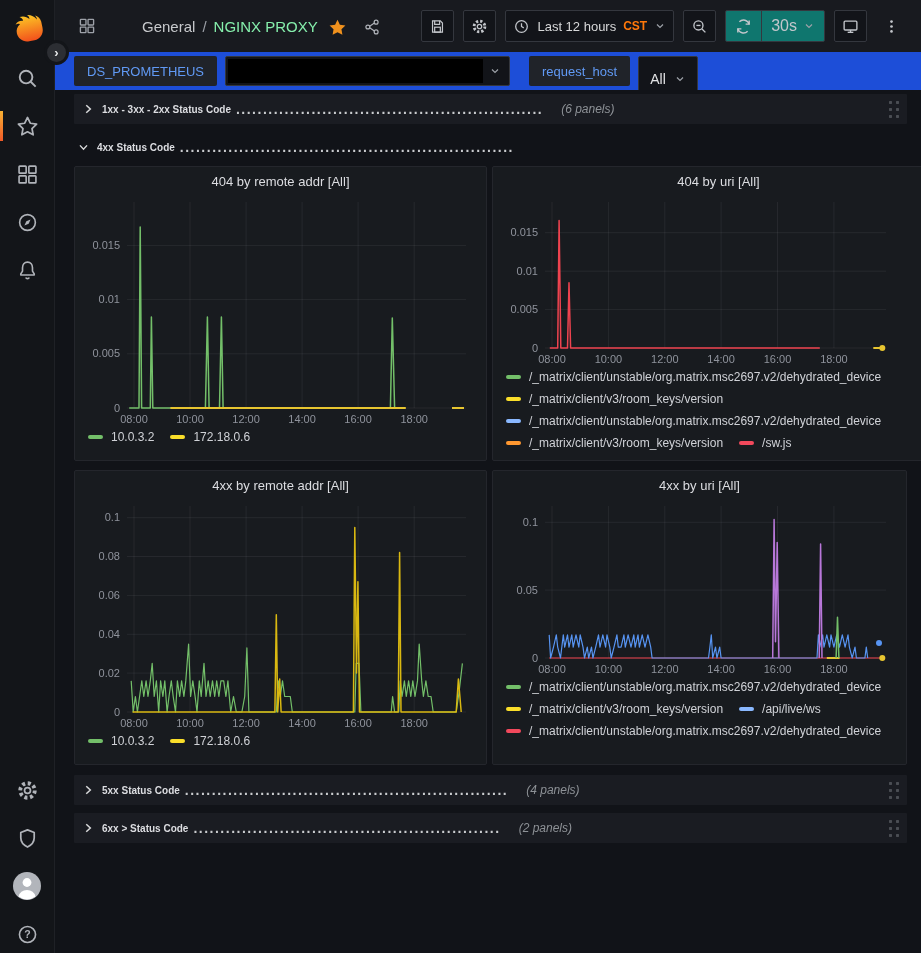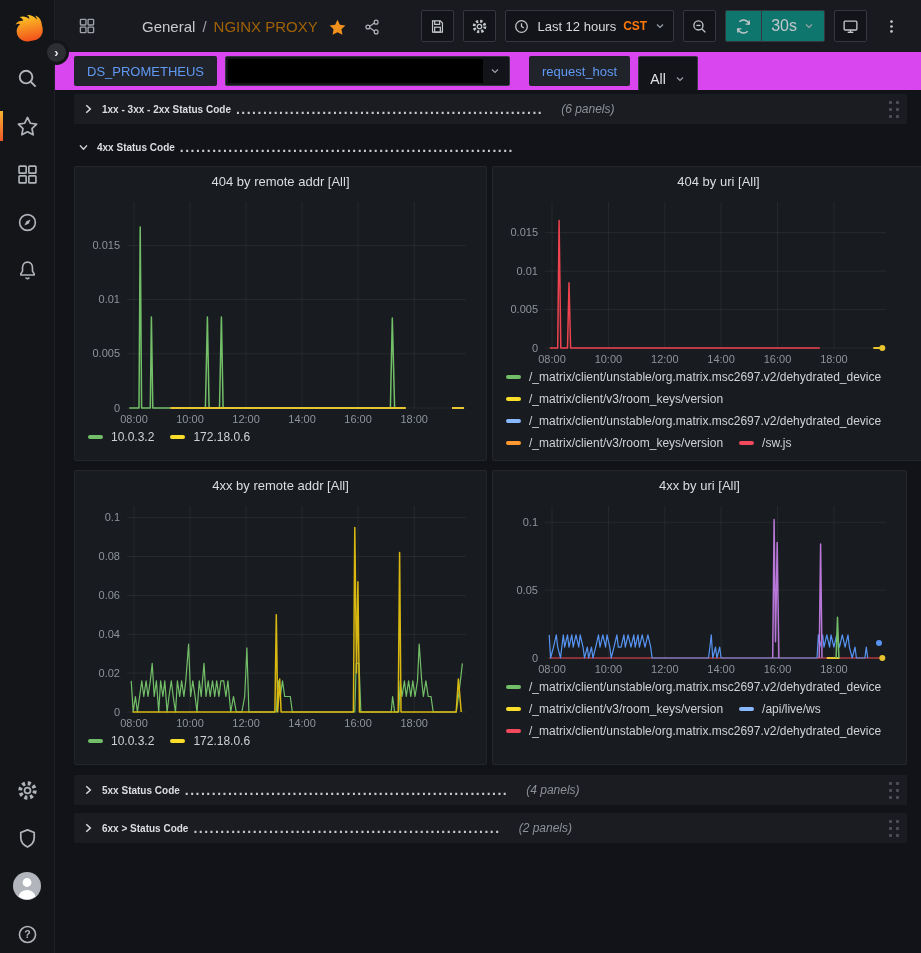--- a/index.html
+++ b/index.html
@@ -17,36 +17,36 @@
   .expand-btn { position:absolute; left:44px; top:40px; width:25px; height:25px; border-radius:50%;
     background:#2c2e33; border:3px solid #131519; color:#e8e9ea; font-size:13px; font-weight:bold;
     display:flex; align-items:center; justify-content:center; z-index:9; cursor:pointer; }
 
   
   .topnav { position:absolute; left:55px; top:0; width:866px; height:52px; background:#181a1f;
     display:flex; align-items:center; padding:0 14px 0 23px; }
   .crumb-icon { color:#9da1a8; width:18px; height:18px; margin-right:10px; cursor:pointer; }
   .crumb-section { font-size:15px; color:#c7c9cc; cursor:pointer;margin-left:36px; }
   .crumb-sep { font-size:15px; color:#9da1a8; margin:0 7px; }
-  .crumb-title { font-size:15px; color:#a16207; }
+  .crumb-title { font-size:15px; color:#86efac; }
   .star-btn { width:19px; height:19px; color:#f0911d; margin:2px 0 0 10px; cursor:pointer; }
   .share-btn { width:18px; height:18px; color:#b0b3b9; margin:2px 0 0 16px; cursor:pointer; }
   .nav-right { margin-left:auto; display:flex; align-items:center; gap:9px; }
   .nbtn { height:32px; min-width:33px; background:#121419; border:1px solid #34373e; border-radius:2px;
     display:flex; align-items:center; justify-content:center; color:#c3c6cb; padding:0 7px; gap:7px; cursor:pointer; }
   .nbtn svg { width:17px; height:17px; }
   .nbtn .lbl { font-size:13px; color:#d8d9da; white-space:nowrap; }
   .tz { font-size:12px; font-weight:bold; color:#ff780a; }
   .chev { width:12px !important; height:12px !important; color:#9da1a8; }
   .btn-group { display:flex; height:32px; border:1px solid #34373e; border-radius:2px; background:#0f766e; }
   .btn-group .seg { display:flex; align-items:center; gap:6px; padding:0 9px; color:#c3c6cb; cursor:pointer; }
   .btn-group .seg + .seg { border-left:1px solid #34373e; }
   .kebab { border:none; background:none; min-width:22px; }
 
-  .subnav { position:absolute; left:55px; top:52px; width:866px; height:38px; background:#d946ef;
+  .subnav { position:absolute; left:55px; top:52px; width:866px; height:38px; background:#1d4ed8;
     display:flex; align-items:flex-start; padding:4px 16px 0 19px; }
   .chip { height:30px; background:#202329; border-radius:2px; display:flex; align-items:center;
     padding:0 13px; font-size:13px; font-weight:500; color:#619af5; cursor:pointer; }
   .var-select { height:30px; width:285px; margin-left:8px; background:#121419; border:1px solid #34373e;
     border-radius:2px; display:flex; align-items:center; padding:2px; cursor:pointer; }
   .black-box { flex:1; height:24px; background:#000; }
   .var-select .chev { margin:0 6px; }
   .chip.host { margin-left:19px; }
   .all-select { height:46px; margin-left:8px; background:#121419; border:1px solid #34373e; border-radius:2px;
     display:flex; align-items:center; gap:8px; padding:0 11px; font-size:14px; color:#e3e4e6; cursor:pointer; }

